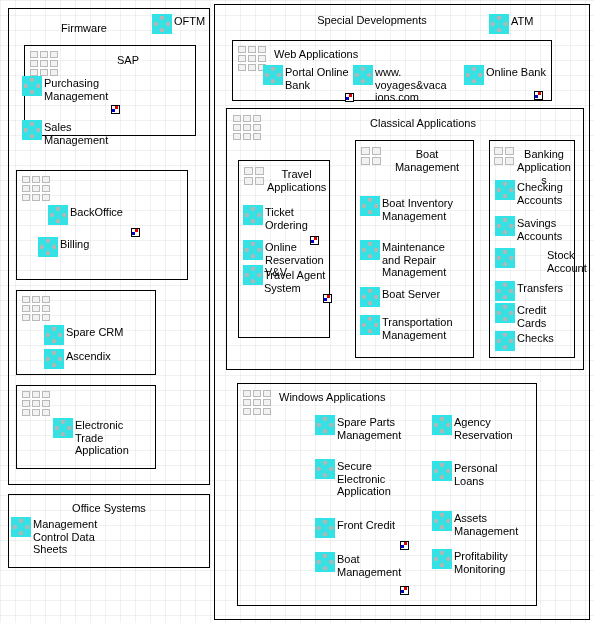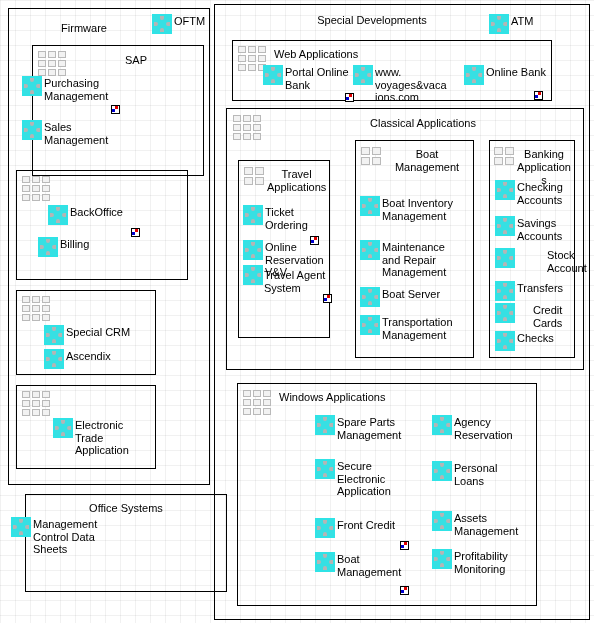--- a/index.html
+++ b/index.html
@@ -98,21 +98,21 @@
 
 <div class="comp" style="left:152px;top:14px;">
   <span class="glyph">
     <svg width="16" height="16" viewBox="0 0 16 16">
         <path d="M0 0h6v2a2 2 0 1 0 4 0V0h6v6h-2a2 2 0 1 0 0 4h2v6h-6v-2a2 2 0 1 0-4 0v2H0v-6h2a2 2 0 1 0 0-4H0z" fill="#2fe3e6" opacity="0.95"></path>
       </svg>
   </span>
   <span class="lbl">OFTM</span>
 </div>
 
-<div class="pkg" style="left:32px;top:45px;width:172px;height:131px;">
+<div class="pkg" style="left:24px;top:45px;width:172px;height:91px;">
   <div class="pkgicon g3" style="left:5px;top:5px;">
     <i></i>
       <i></i>
       <i></i>
       <i></i>
       <i></i>
       <i></i>
       <i></i>
       <i></i>
       <i></i>
@@ -189,21 +189,21 @@
       <i></i>
   </div>
   <div class="pkg-title" style="top:7px;left:40px;right:4px;"></div>
 </div>
 <div class="comp" style="left:44px;top:325px;">
   <span class="glyph">
     <svg width="16" height="16" viewBox="0 0 16 16">
         <path d="M0 0h6v2a2 2 0 1 0 4 0V0h6v6h-2a2 2 0 1 0 0 4h2v6h-6v-2a2 2 0 1 0-4 0v2H0v-6h2a2 2 0 1 0 0-4H0z" fill="#2fe3e6" opacity="0.95"></path>
       </svg>
   </span>
-  <span class="lbl">Special CRM</span>
+  <span class="lbl">Spare CRM</span>
 </div>
 <div class="comp" style="left:44px;top:349px;">
   <span class="glyph">
     <svg width="16" height="16" viewBox="0 0 16 16">
         <path d="M0 0h6v2a2 2 0 1 0 4 0V0h6v6h-2a2 2 0 1 0 0 4h2v6h-6v-2a2 2 0 1 0-4 0v2H0v-6h2a2 2 0 1 0 0-4H0z" fill="#2fe3e6" opacity="0.95"></path>
       </svg>
   </span>
   <span class="lbl">Ascendix</span>
 </div>
 
@@ -225,21 +225,21 @@
   <span class="glyph">
     <svg width="16" height="16" viewBox="0 0 16 16">
         <path d="M0 0h6v2a2 2 0 1 0 4 0V0h6v6h-2a2 2 0 1 0 0 4h2v6h-6v-2a2 2 0 1 0-4 0v2H0v-6h2a2 2 0 1 0 0-4H0z" fill="#2fe3e6" opacity="0.95"></path>
       </svg>
   </span>
   <span class="lbl">Electronic
 Trade
 Application</span>
 </div>
 
-<div class="pkg outer" style="left:8px;top:494px;width:202px;height:98px;margin-left:17px;">
+<div class="pkg outer" style="left:8px;top:494px;width:202px;height:74px;">
   <div class="pkg-title" style="top:7px;left:0;right:0;">Office Systems</div>
 </div>
 <div class="comp" style="left:11px;top:517px;">
   <span class="glyph">
     <svg width="16" height="16" viewBox="0 0 16 16">
         <path d="M0 0h6v2a2 2 0 1 0 4 0V0h6v6h-2a2 2 0 1 0 0 4h2v6h-6v-2a2 2 0 1 0-4 0v2H0v-6h2a2 2 0 1 0 0-4H0z" fill="#2fe3e6" opacity="0.95"></path>
       </svg>
   </span>
   <span class="lbl">Management
 Control Data
@@ -458,21 +458,21 @@
 Account</span>
 </div>
 <div class="comp" style="left:495px;top:281px;">
   <span class="glyph">
     <svg width="16" height="16" viewBox="0 0 16 16">
         <path d="M0 0h6v2a2 2 0 1 0 4 0V0h6v6h-2a2 2 0 1 0 0 4h2v6h-6v-2a2 2 0 1 0-4 0v2H0v-6h2a2 2 0 1 0 0-4H0z" fill="#2fe3e6" opacity="0.95"></path>
       </svg>
   </span>
   <span class="lbl">Transfers</span>
 </div>
-<div class="comp" style="left:495px;top:303px;width:78px;gap:16px;">
+<div class="comp" style="left:495px;top:303px;width:78px;">
   <span class="glyph">
     <svg width="16" height="16" viewBox="0 0 16 16">
         <path d="M0 0h6v2a2 2 0 1 0 4 0V0h6v6h-2a2 2 0 1 0 0 4h2v6h-6v-2a2 2 0 1 0-4 0v2H0v-6h2a2 2 0 1 0 0-4H0z" fill="#2fe3e6" opacity="0.95"></path>
       </svg>
   </span>
   <span class="lbl">Credit
 Cards</span>
 </div>
 <div class="comp" style="left:495px;top:331px;">
   <span class="glyph">

